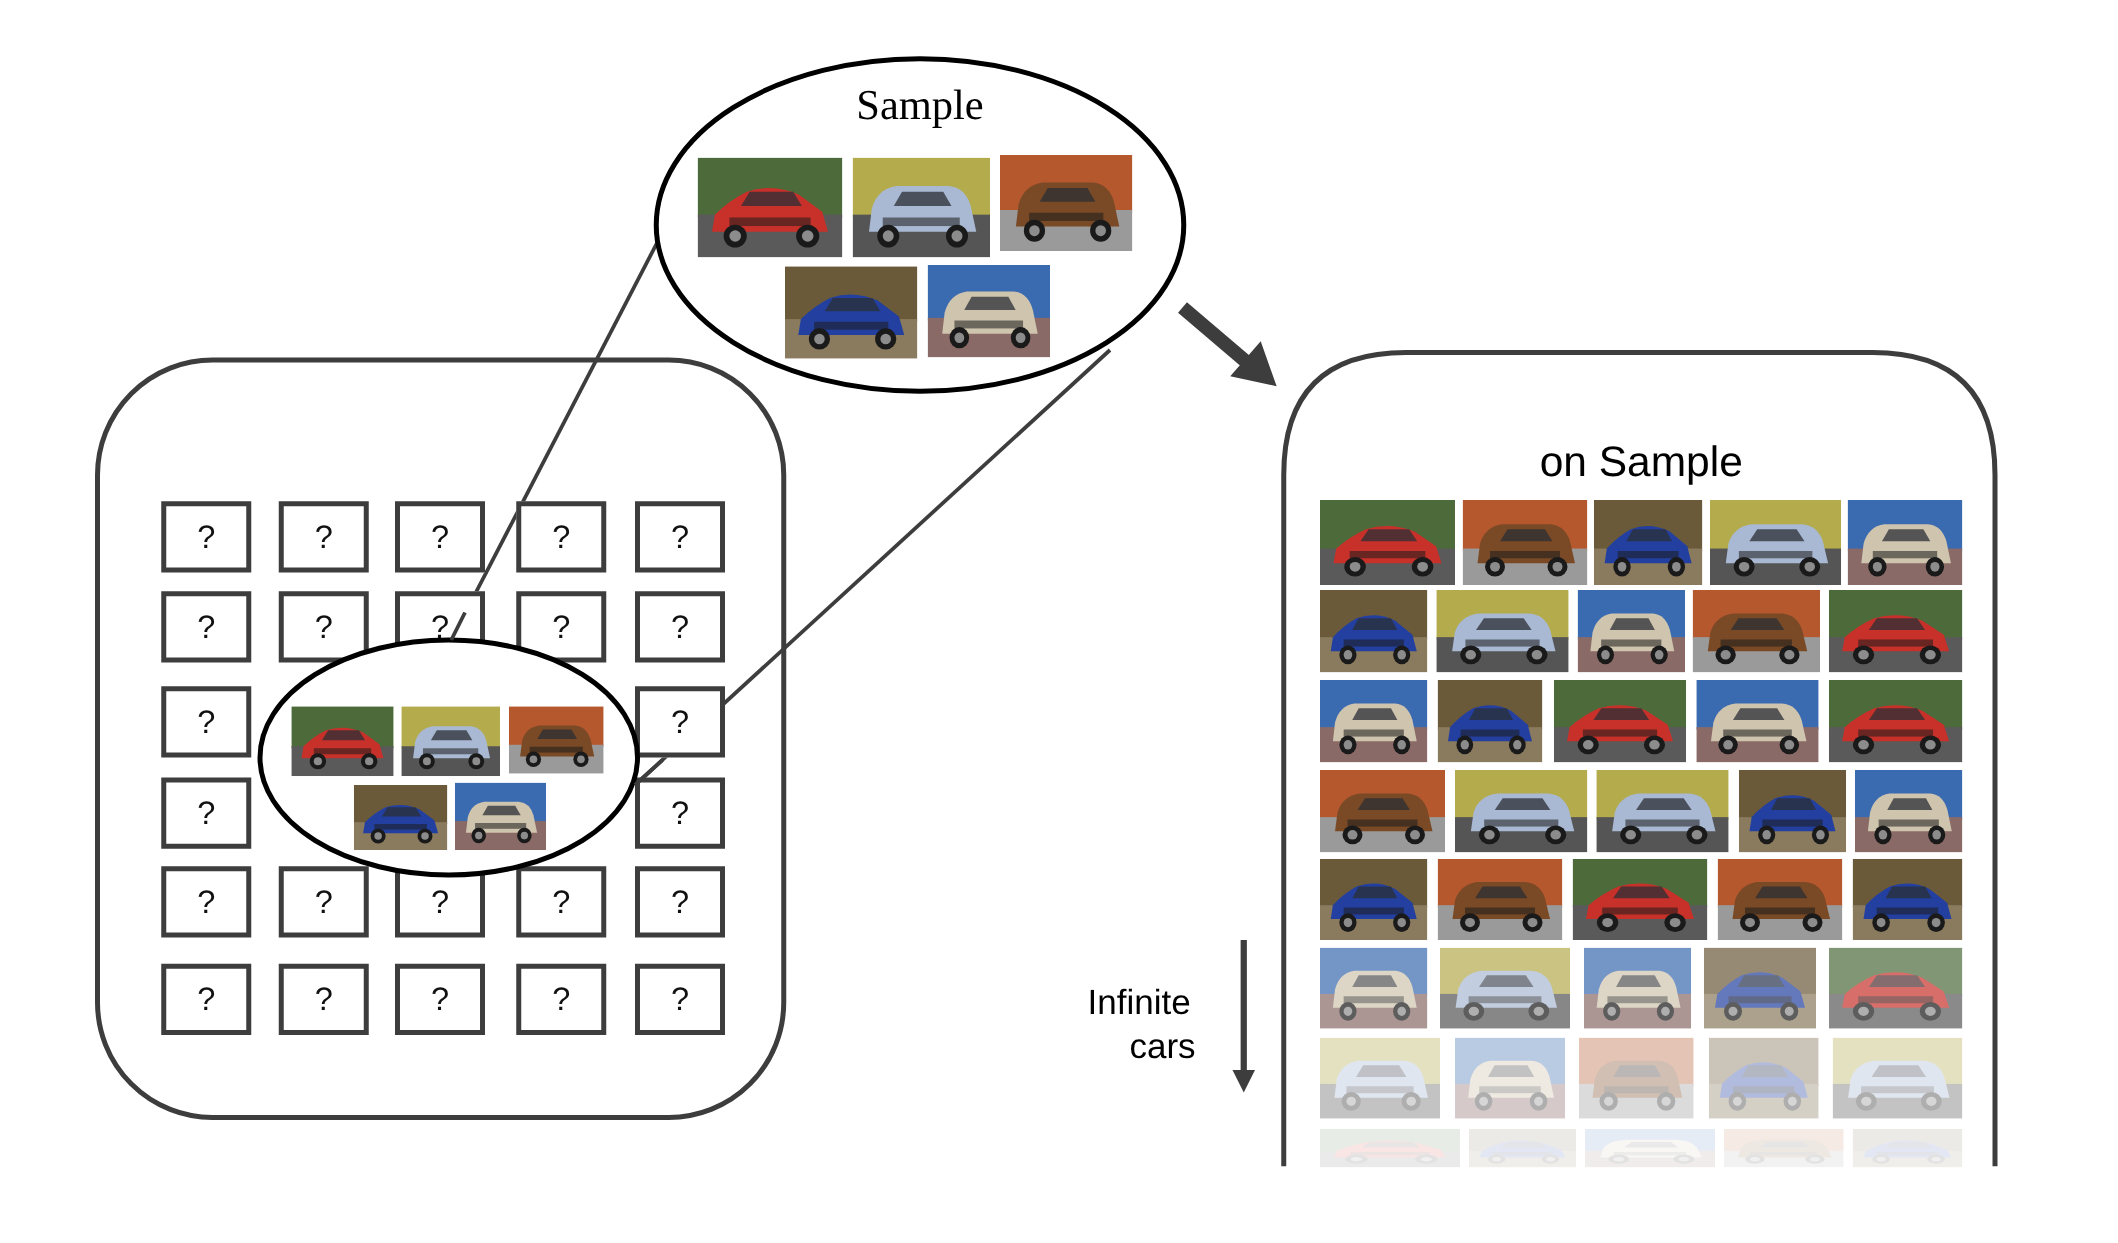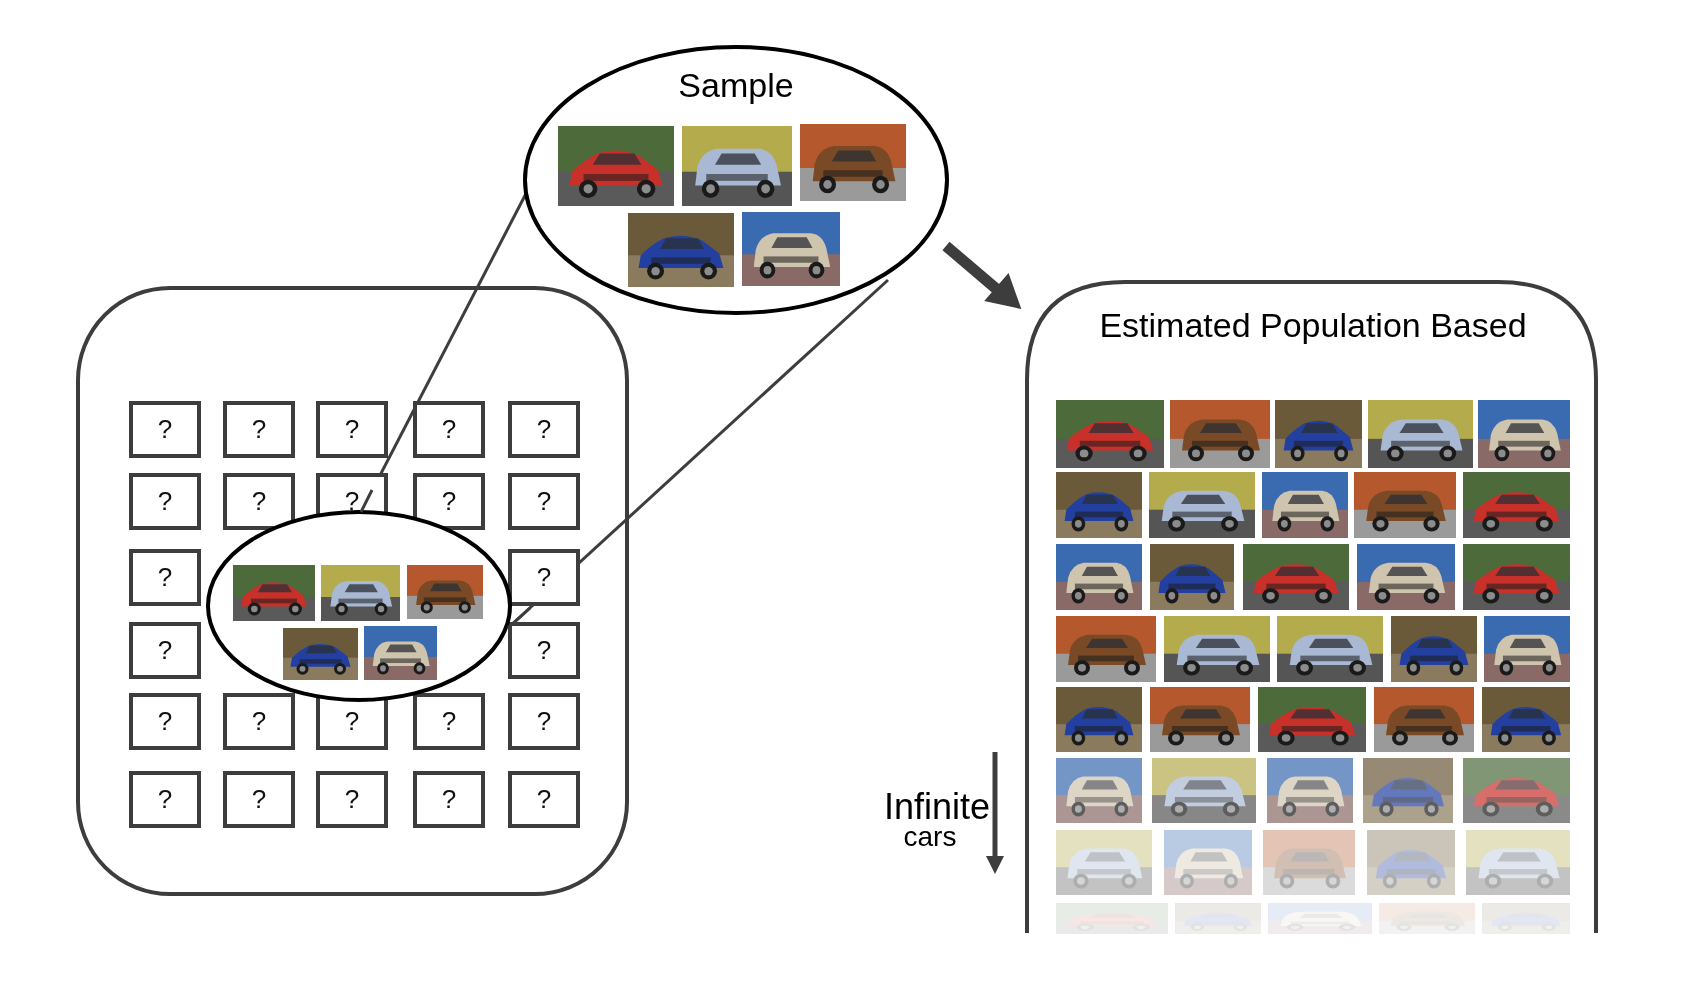--- a/index.html
+++ b/index.html
@@ -771,17 +771,17 @@
           <path d="M30 34 L36 24 L66 24 L72 34 Z" fill="#2b2f36" opacity="0.75"></path>
           <rect x="22" y="42" width="56" height="6" fill="#1c1c1c" opacity="0.55"></rect>
           <circle cx="26" cy="55" r="8" fill="#1a1a1a"></circle>
           <circle cx="26" cy="55" r="4" fill="#8c8c8c"></circle>
           <circle cx="76" cy="55" r="8" fill="#1a1a1a"></circle>
           <circle cx="76" cy="55" r="4" fill="#8c8c8c"></circle>
         </svg>
       </div>
     </div>
 
-  <div class="lbl" style="left:636px; top:66px; width:200px; text-align:center; font-size:34px;">Sample</div>
-  <div class="lbl" style="left:1063px; top:306px; width:500px; text-align:center; font-size:34px;">Estimated Population Based</div>
-  <div class="lbl" style="left:870px; top:786px; width:120px; text-align:right; font-size:36px;">Infinite</div>
+  <div class="lbl" style="left:636px; top:66px; width:200px; text-align:center; font-size:34px;font-family:Liberation Serif, serif;">Sample</div>
+  <div class="lbl" style="left:1063px; top:351px; width:500px; text-align:center; font-size:34px;">on Sample</div>
+  <div class="lbl" style="left:870px; top:786px; width:120px; text-align:left; font-size:28px;">Infinite</div>
   <div class="lbl" style="left:870px; top:821px; width:120px; text-align:center; font-size:28px;">cars</div>
 </div>
 
 </body></html>

